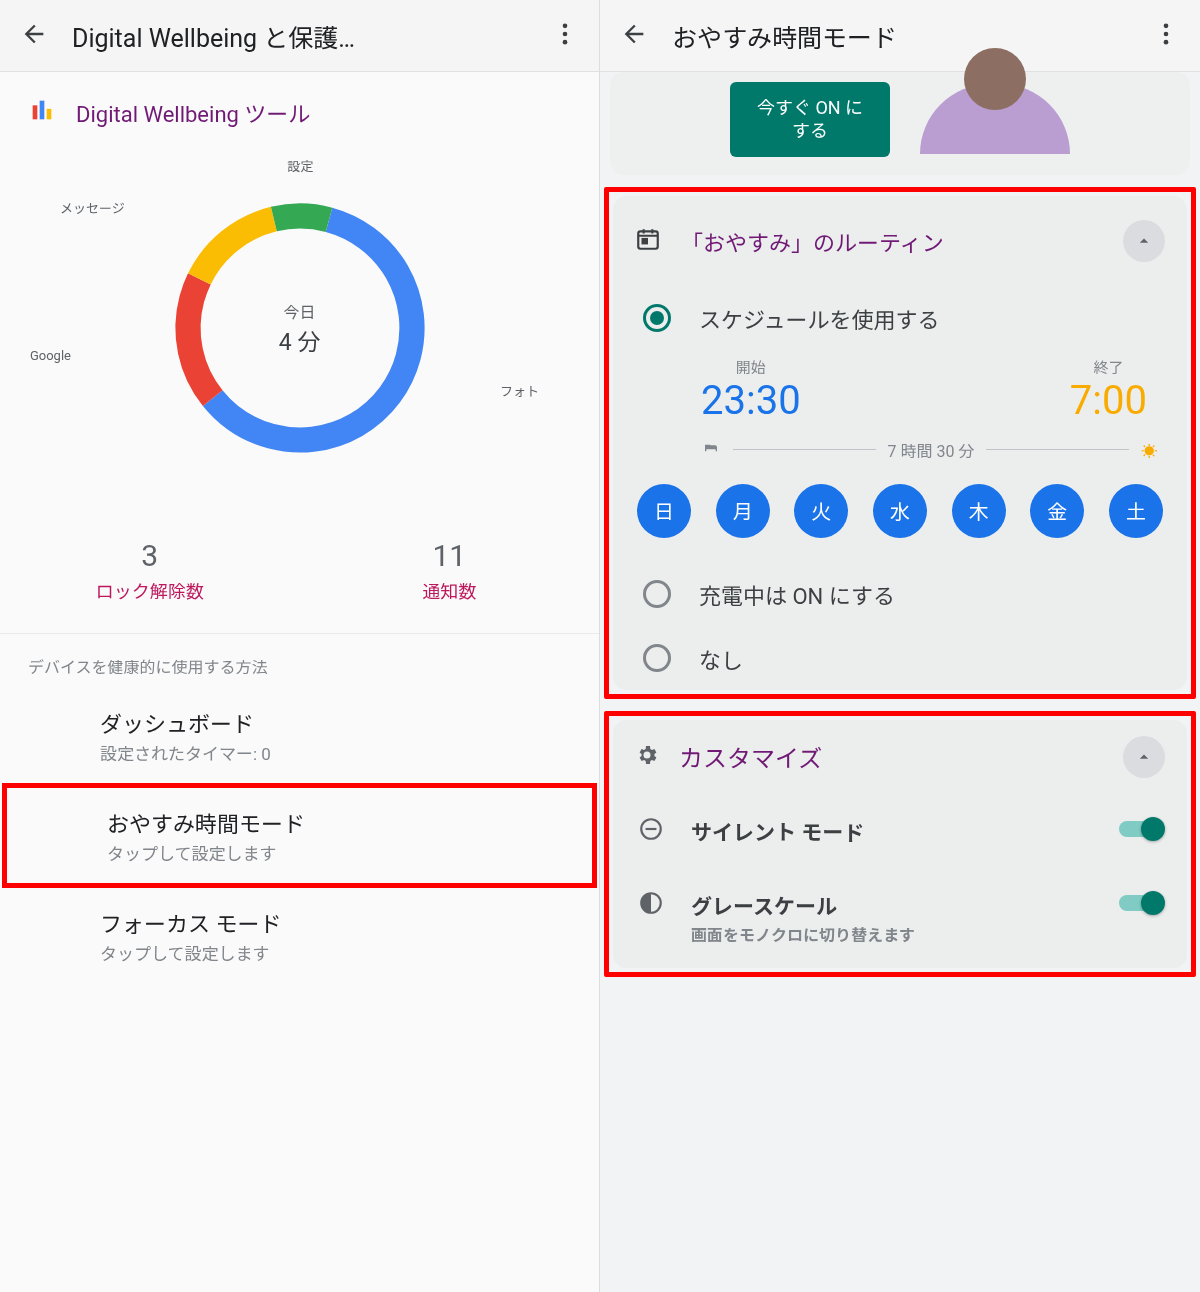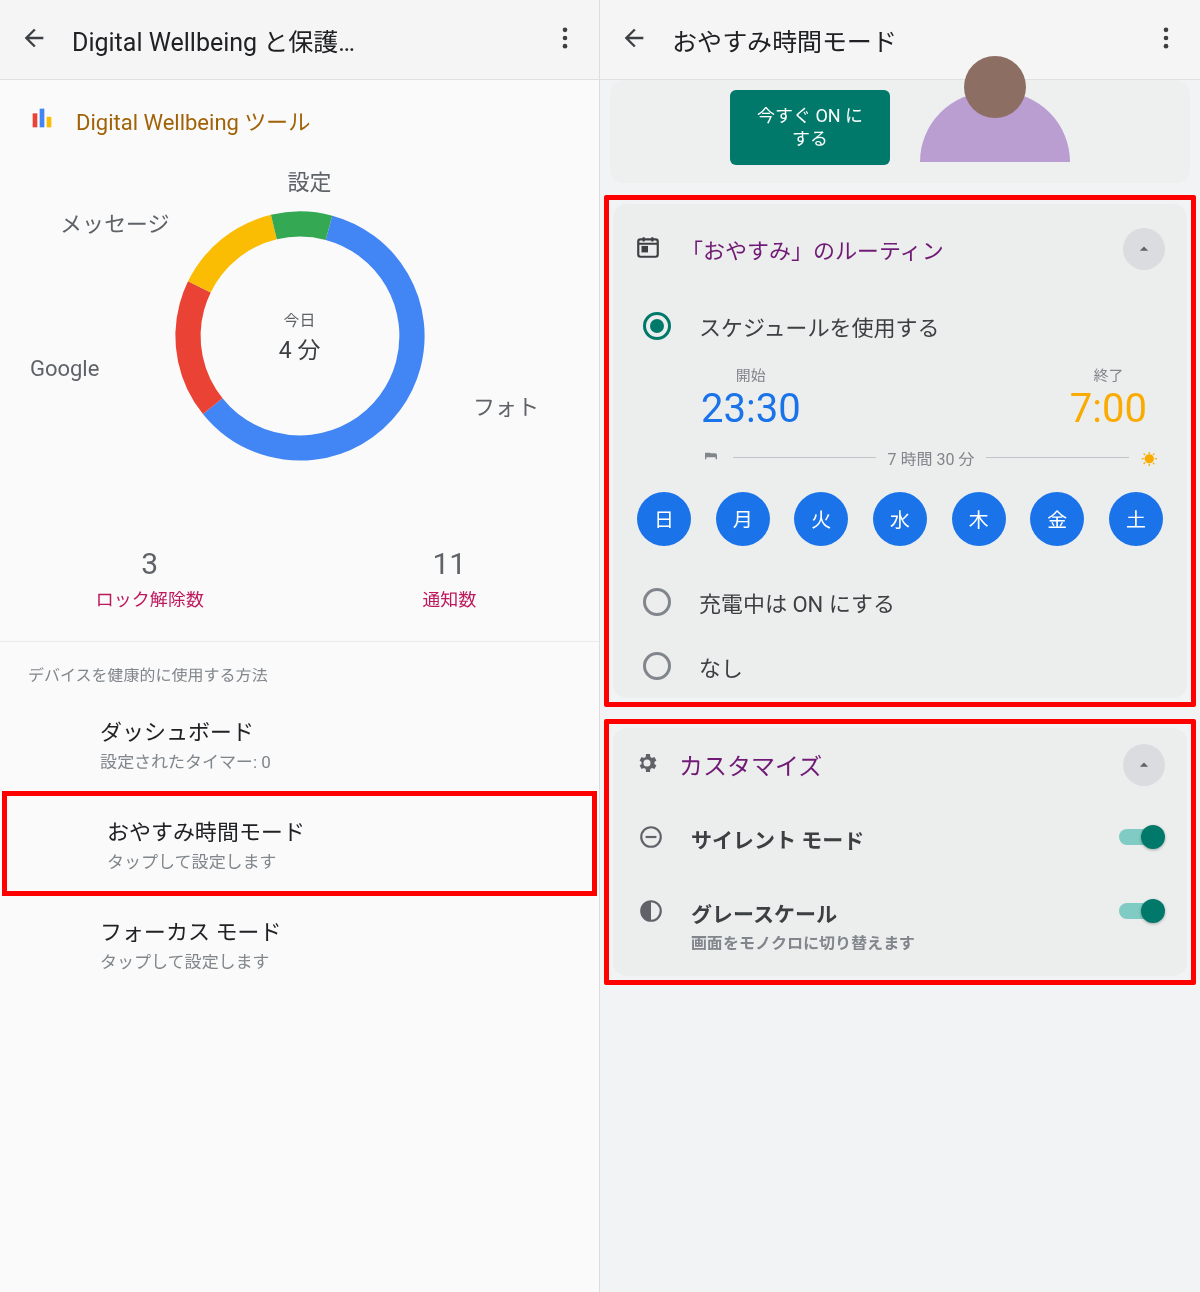--- a/index.html
+++ b/index.html
@@ -12,21 +12,21 @@
   }
   .pane {
     width: 50%;
     height: 100%;
     background: #fafafa;
     position: relative;
     overflow: hidden;
   }
   .pane-left { border-right: 1px solid #ddd; }
   .appbar {
-    height: 80px;
+    height: 72px;
     background: #f5f5f5;
     border-bottom: 1px solid #e0e0e0;
     display: flex;
     align-items: center;
     padding: 0 20px;
     gap: 24px;
   }
   .appbar .title {
     font-size: 25px;
     color: #202124;
@@ -38,41 +38,41 @@
   .back-icon svg, .more-icon svg { width: 28px; height: 28px; fill: #3c4043; }
 
   
   .section-header {
     display: flex;
     align-items: center;
     gap: 20px;
     padding: 24px 28px 10px;
   }
   .section-header .bars-icon svg { width: 28px; height: 28px; }
-  .section-header .label { font-size: 22px; color: #a16207; }
+  .section-header .label { font-size: 22px; color: #701a75; }
 
   .donut-wrap {
     position: relative;
     width: 100%;
     height: 380px;
     display: flex;
     align-items: center;
     justify-content: center;
   }
   .donut-wrap svg.donut { width: 280px; height: 280px; }
   .donut-center {
     position: absolute;
     text-align: center;
     color: #5f6368;
   }
   .donut-center .date { font-size: 16px; }
   .donut-center .time { font-size: 23px; color: #3c4043; }
   .donut-label {
     position: absolute;
-    font-size: 22px;
+    font-size: 13px;
     color: #5f6368;
   }
 
   .stats-row {
     display: flex;
     padding: 20px 0 30px;
   }
   .stat {
     flex: 1;
     text-align: center;

